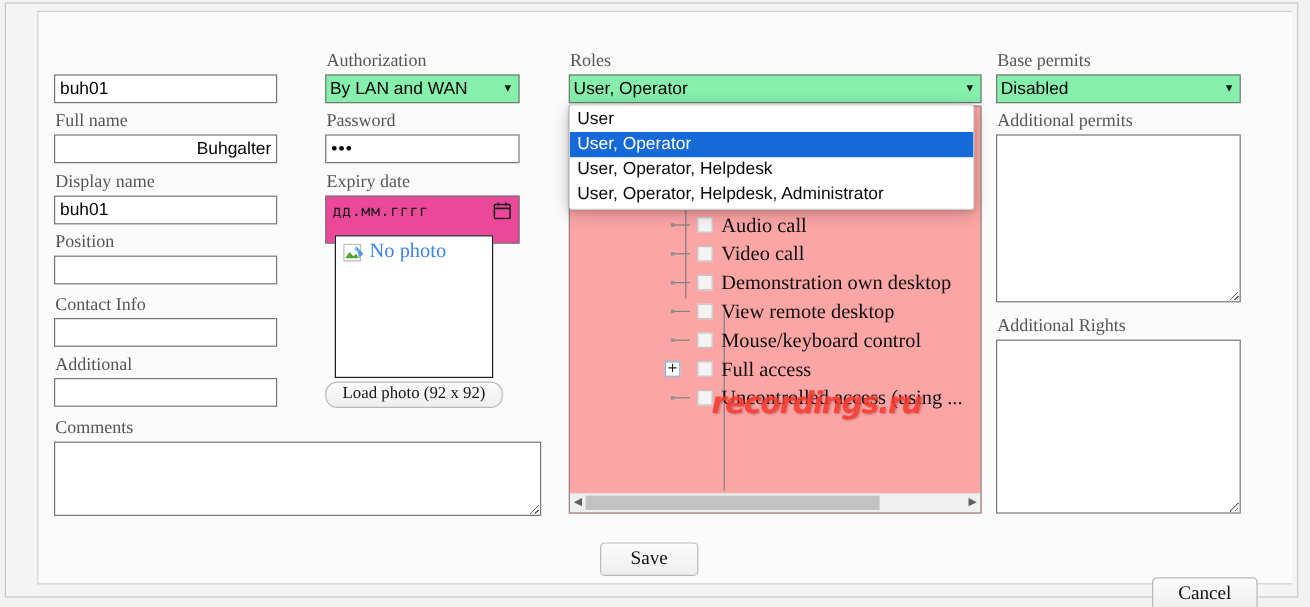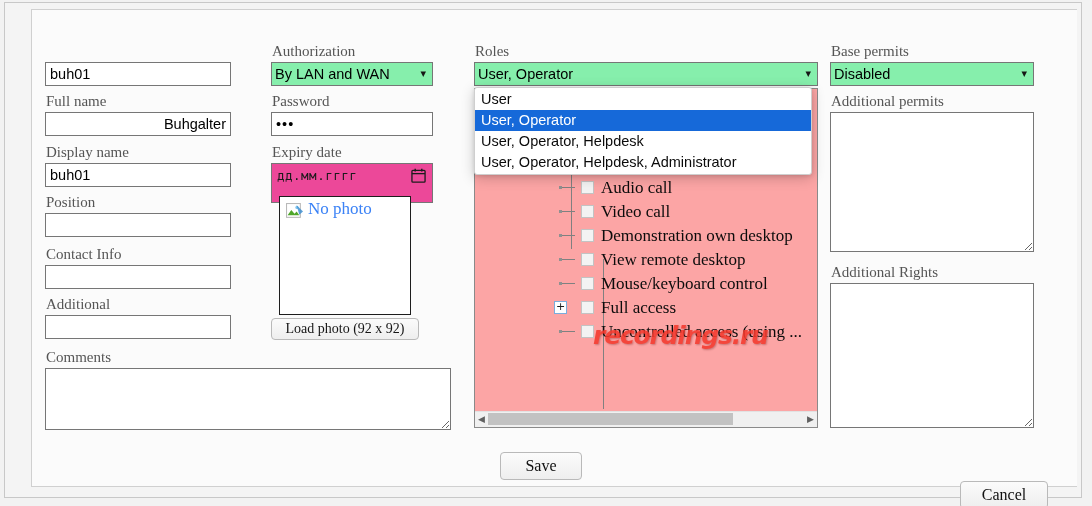--- a/index.html
+++ b/index.html
@@ -144,20 +144,21 @@
     border-radius: 4px;
     font-family: "Liberation Serif", "DejaVu Serif", serif;
     font-size: 16px;
     color: #101010;
     text-align: center;
     cursor: default;
   }
   .btn.small {
     font-size: 14px;
     color: #151515;
+    border-radius: 10px;
   }
 
   
   .tree-box {
     position: absolute;
     box-sizing: border-box;
     background: #fca5a5;
     border: 1px solid #8a8a8a;
     overflow: hidden;
   }

